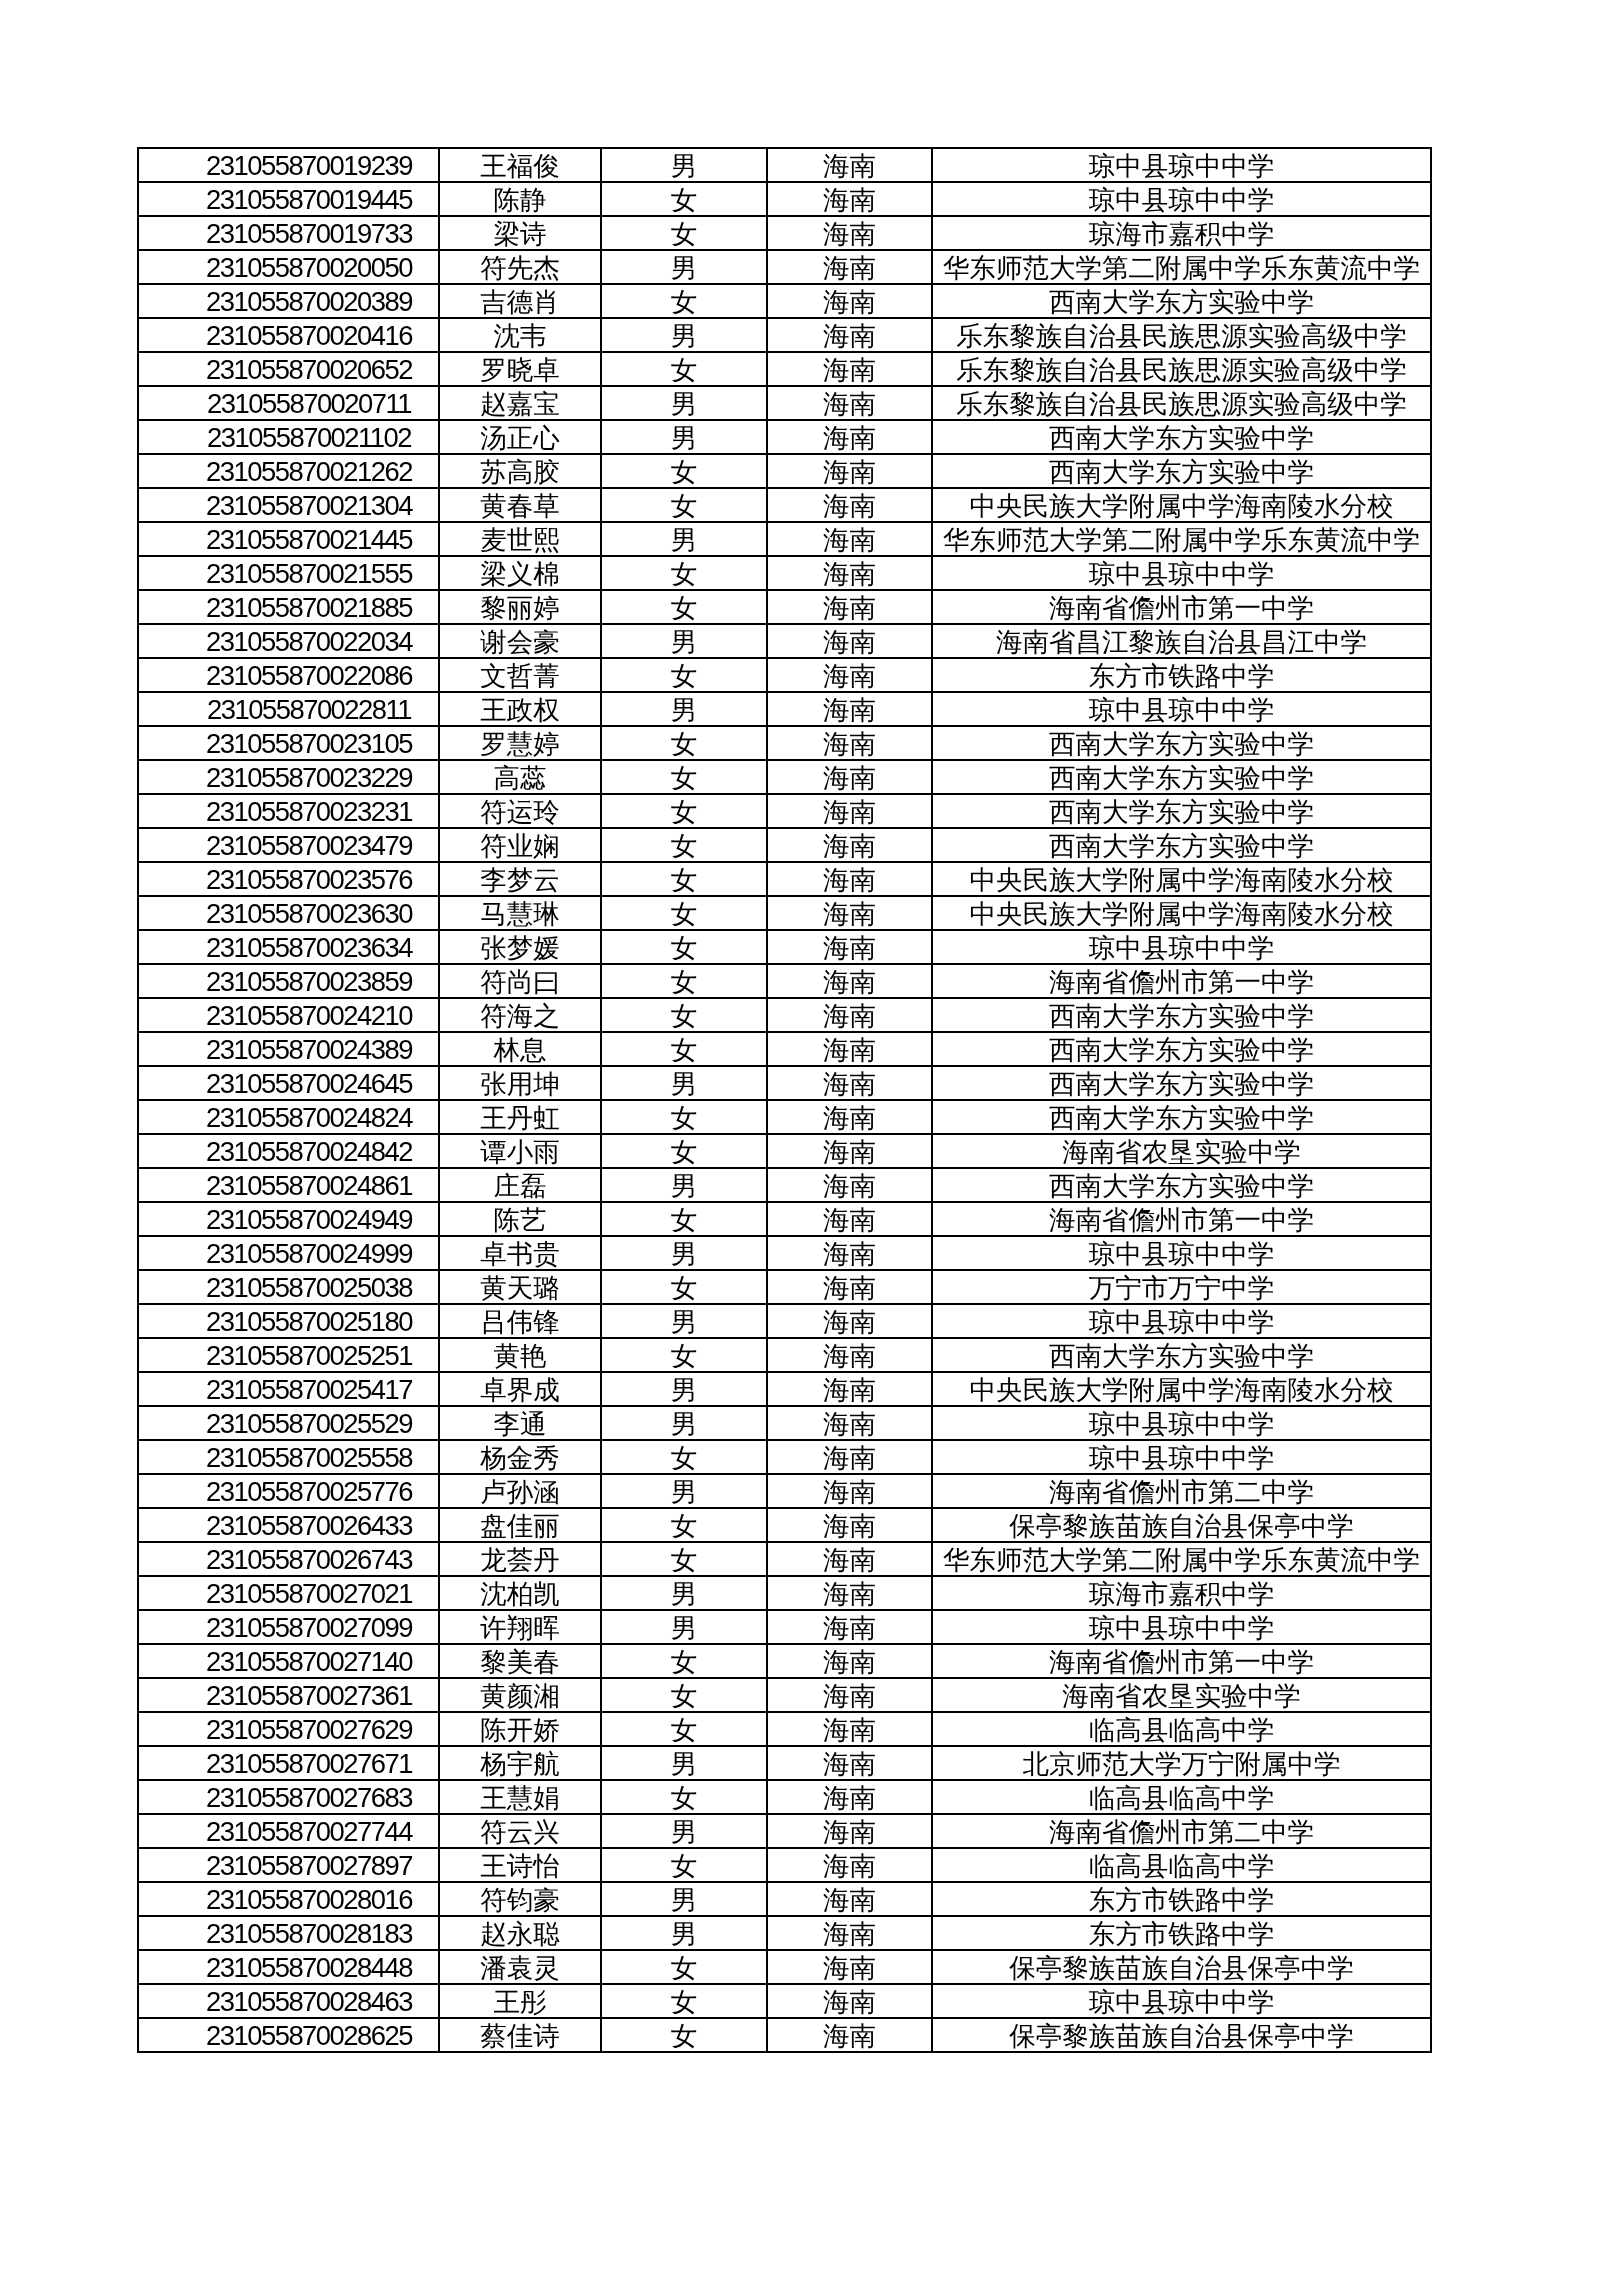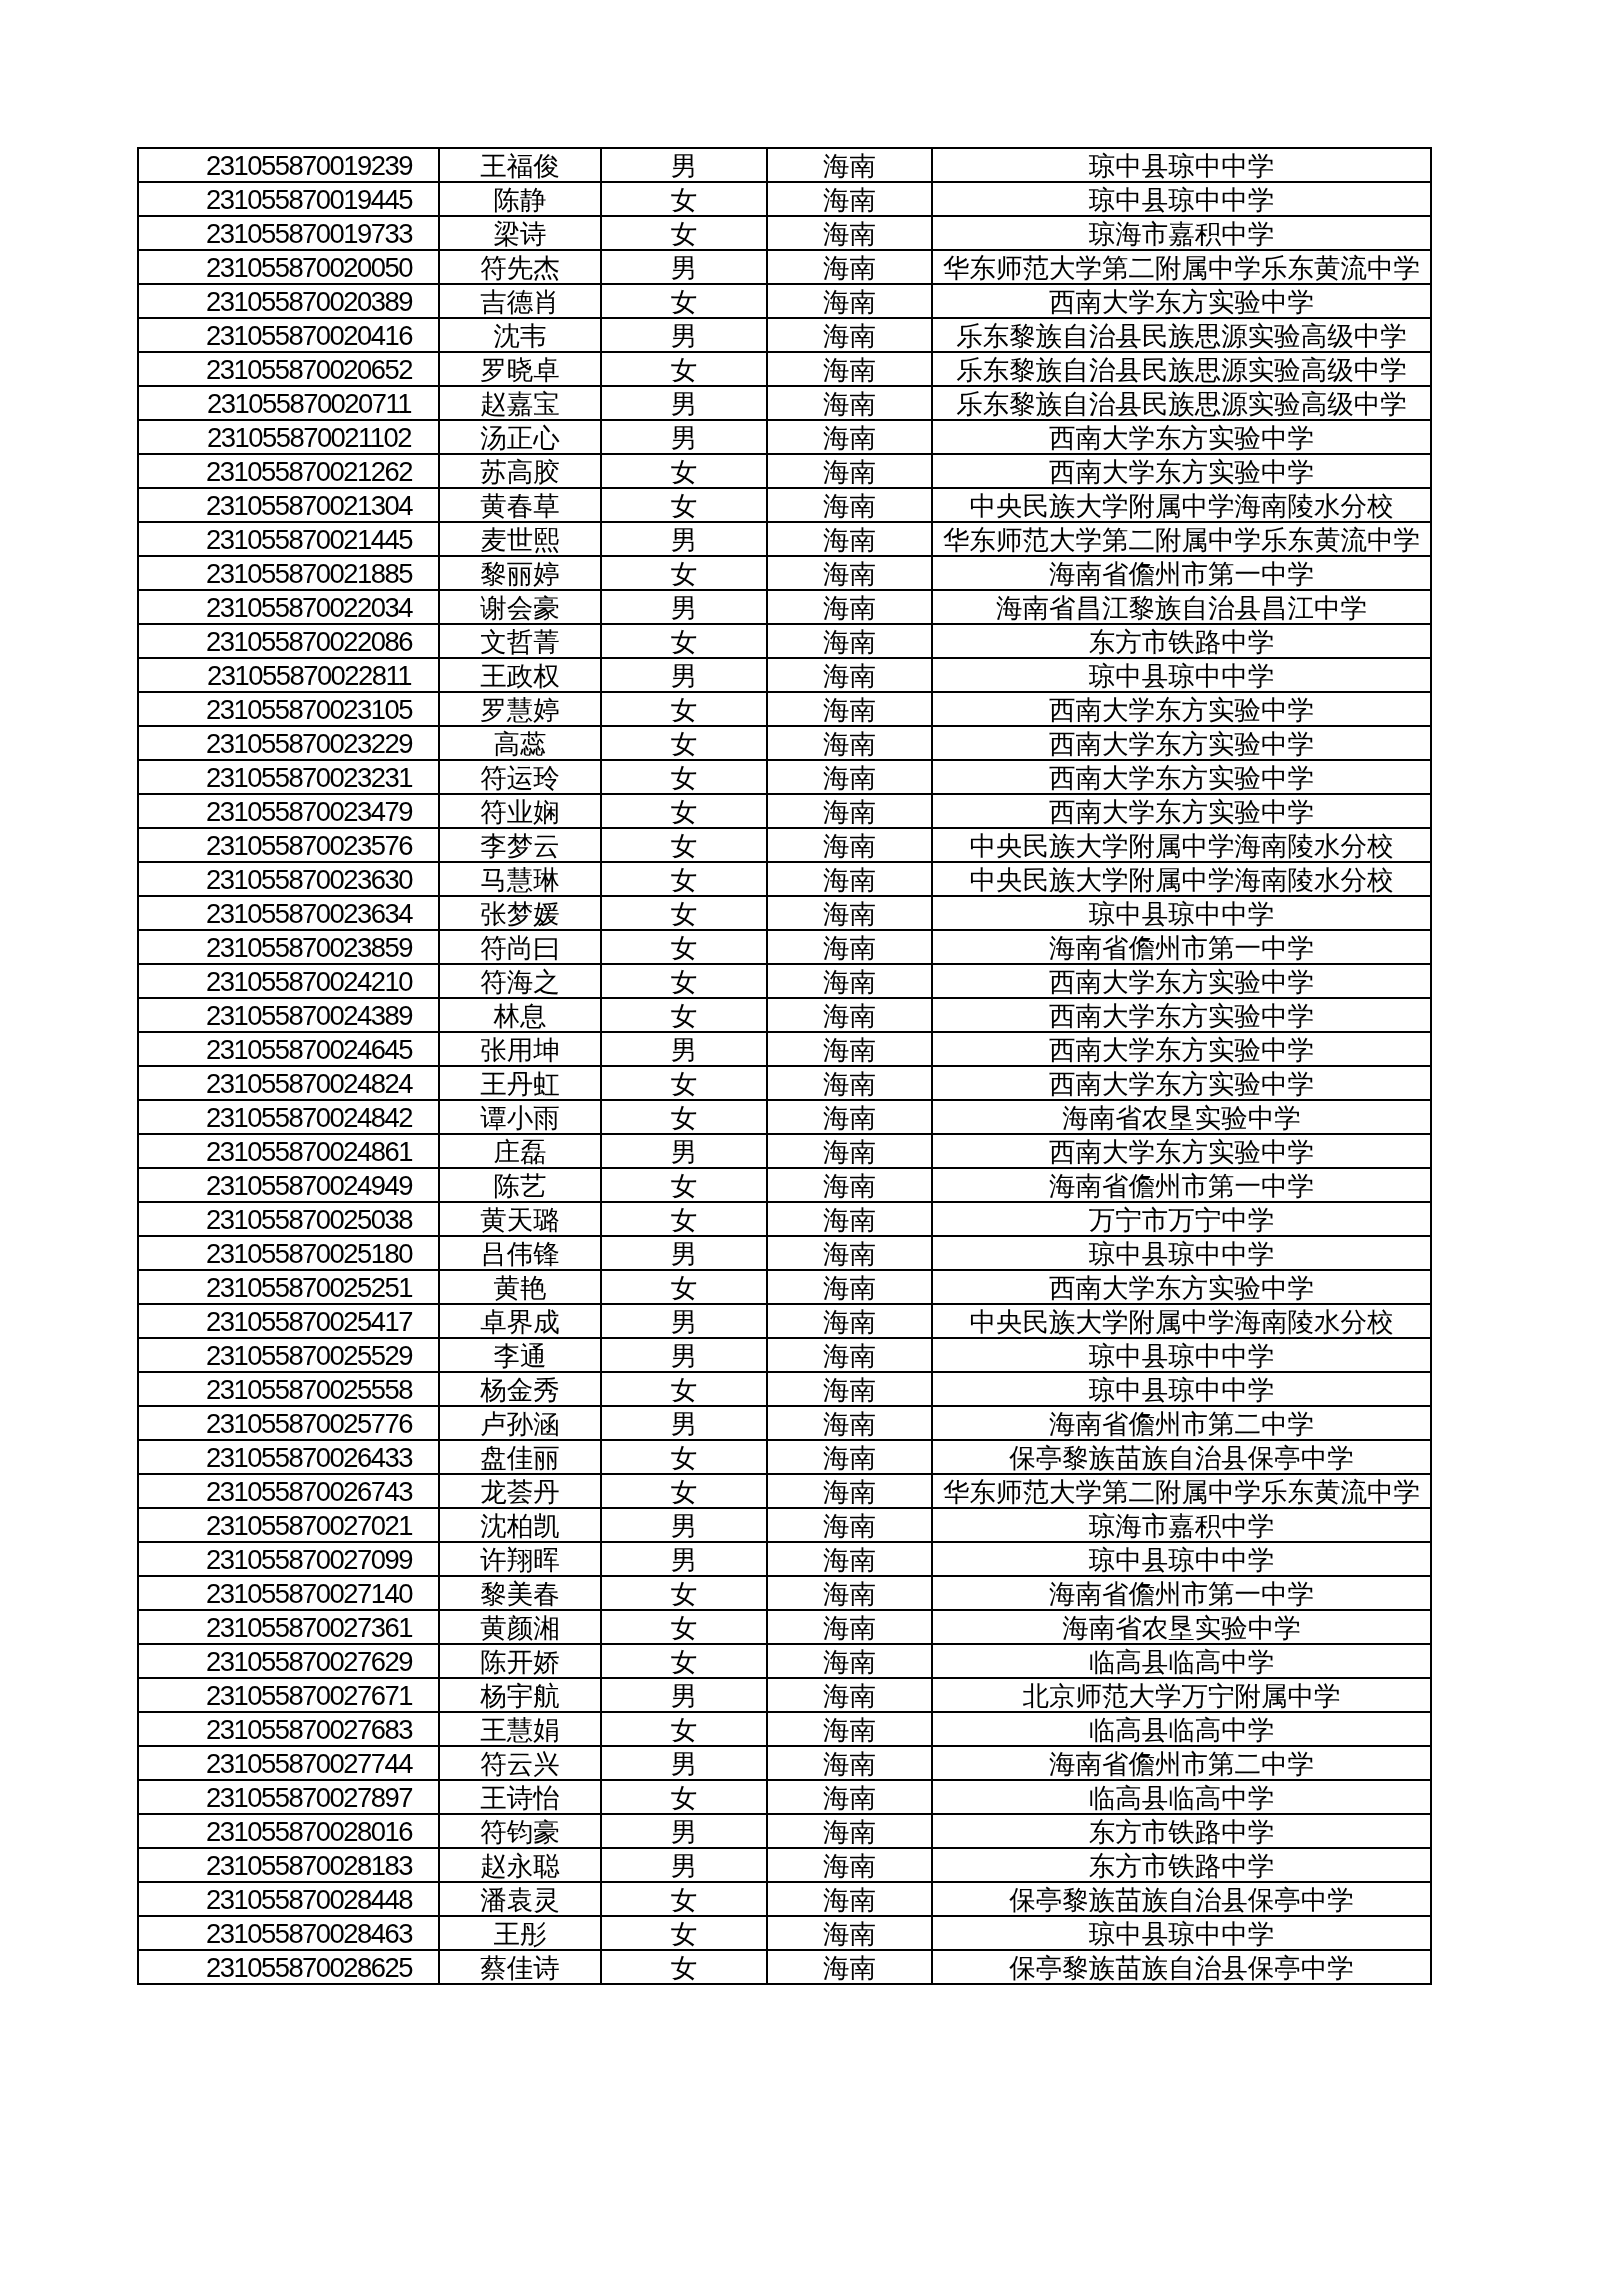--- a/index.html
+++ b/index.html
@@ -107,20 +107,27 @@
         <td class="school">中央民族大学附属中学海南陵水分校</td>
       </tr>
       <tr>
         <td class="id">231055870021445</td>
         <td>麦世熙</td>
         <td>男</td>
         <td>海南</td>
         <td class="school">华东师范大学第二附属中学乐东黄流中学</td>
       </tr>
       <tr>
+        <td class="id">231055870021555</td>
+        <td>梁义棉</td>
+        <td>女</td>
+        <td>海南</td>
+        <td class="school">琼中县琼中中学</td>
+      </tr>
+      <tr>
         <td class="id">231055870021885</td>
         <td>黎丽婷</td>
         <td>女</td>
         <td>海南</td>
         <td class="school">海南省儋州市第一中学</td>
       </tr>
       <tr>
         <td class="id">231055870022034</td>
         <td>谢会豪</td>
         <td>男</td>
@@ -238,20 +245,27 @@
         <td>男</td>
         <td>海南</td>
         <td class="school">西南大学东方实验中学</td>
       </tr>
       <tr>
         <td class="id">231055870024949</td>
         <td>陈艺</td>
         <td>女</td>
         <td>海南</td>
         <td class="school">海南省儋州市第一中学</td>
+      </tr>
+      <tr>
+        <td class="id">231055870024999</td>
+        <td>卓书贵</td>
+        <td>男</td>
+        <td>海南</td>
+        <td class="school">琼中县琼中中学</td>
       </tr>
       <tr>
         <td class="id">231055870025038</td>
         <td>黄天璐</td>
         <td>女</td>
         <td>海南</td>
         <td class="school">万宁市万宁中学</td>
       </tr>
       <tr>
         <td class="id">231055870025180</td>

